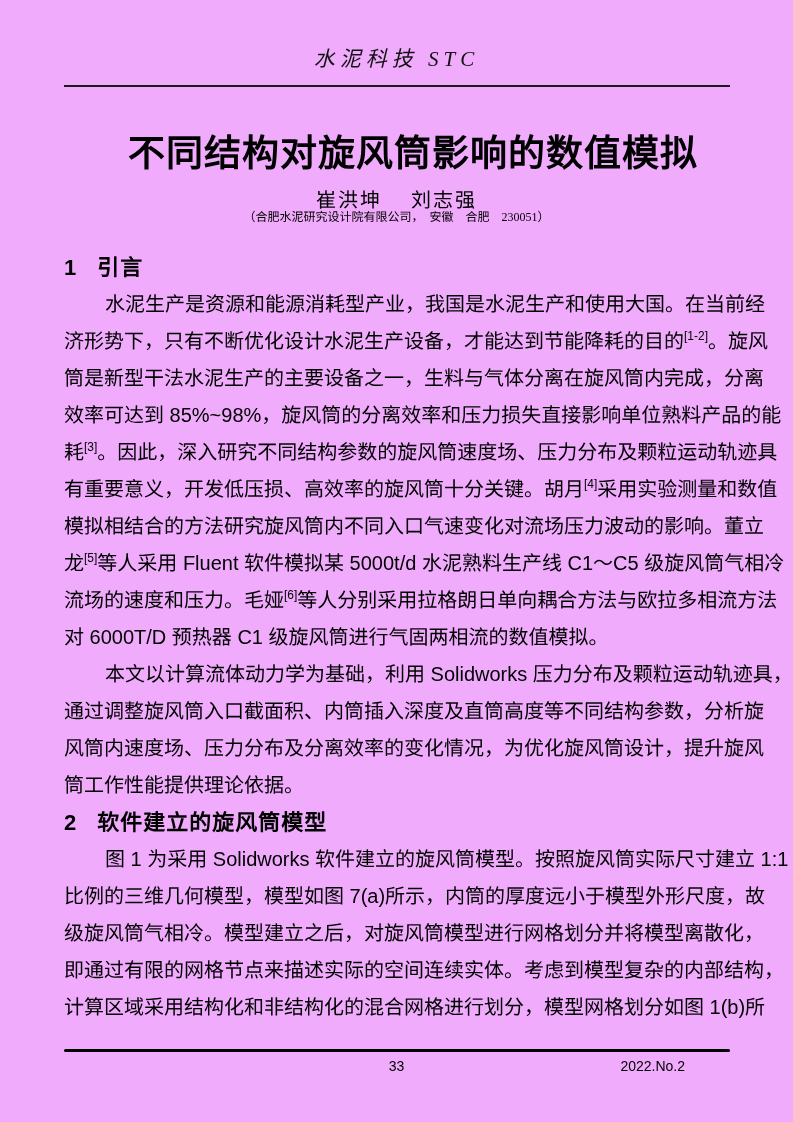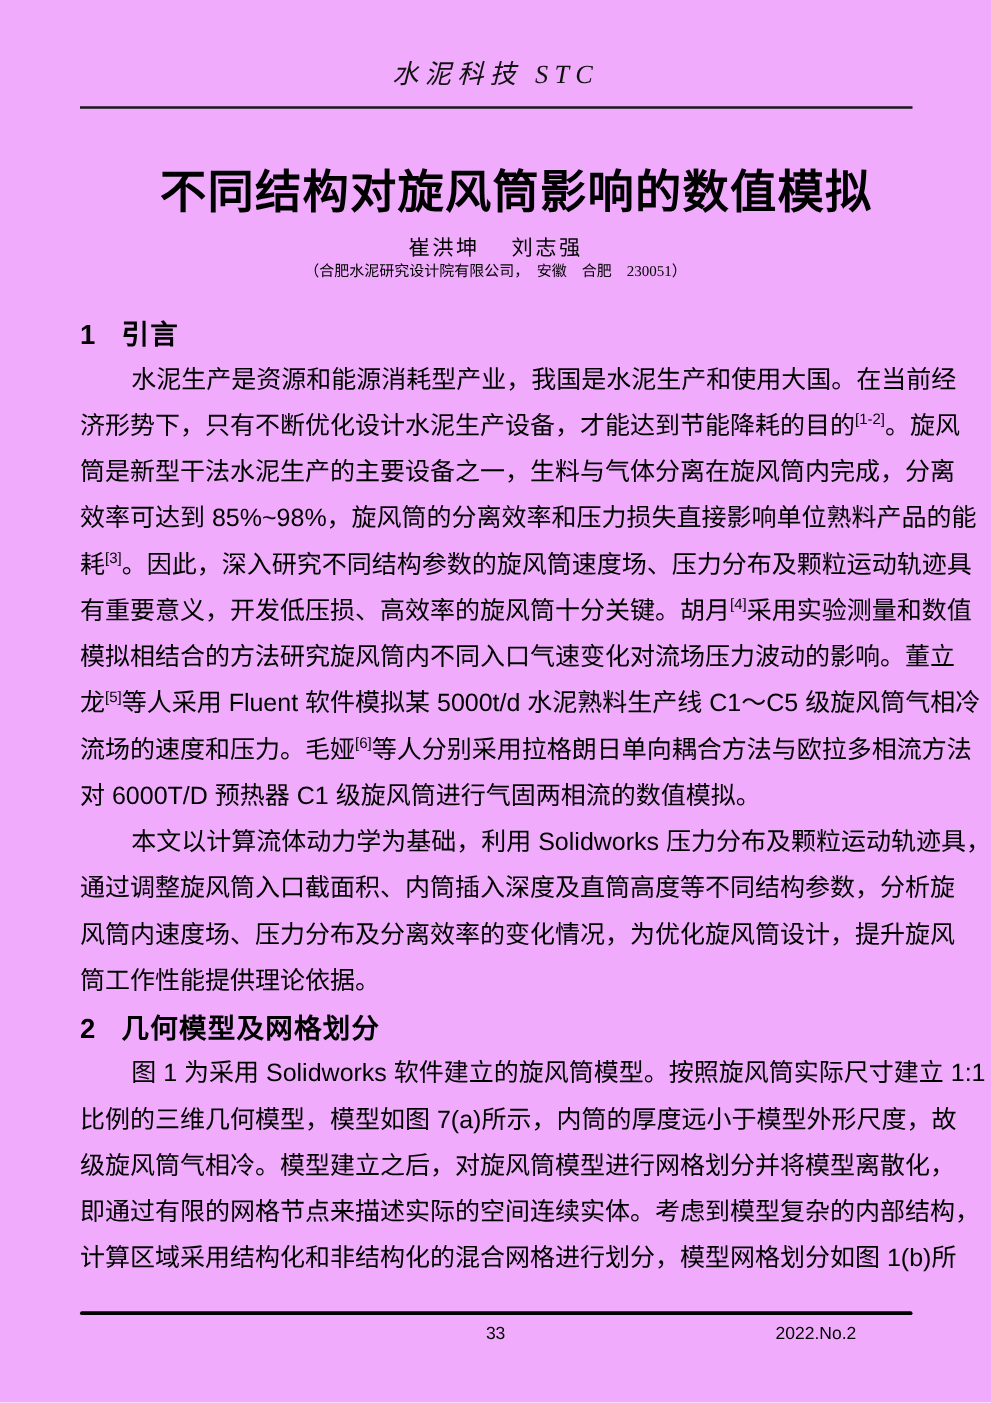--- a/index.html
+++ b/index.html
@@ -40,21 +40,21 @@
     font-size: 37px;
     font-weight: 700;
     letter-spacing: 1px;
     line-height: 44px;
   }
   .authors {
     position: absolute;
     top: 184px; left: 0; width: 100%;
     text-align: center;
     font-family: "Liberation Serif", serif;
-    font-size: 17px;
+    font-size: 20px;
     letter-spacing: 2px;
   }
   .affiliation {
     position: absolute;
     top: 207px; left: 0; width: 100%;
     text-align: center;
     font-family: "Liberation Serif", serif;
     font-size: 12px;
   }
 
@@ -136,21 +136,21 @@
     <div class="bl">龙<sup>[5]</sup>等人采用 Fluent 软件模拟某 5000t/d 水泥熟料生产线 C1～C5 级旋风筒气相冷</div>
     <div class="bl">流场的速度和压力。毛娅<sup>[6]</sup>等人分别采用拉格朗日单向耦合方法与欧拉多相流方法</div>
     <div class="bl last">对 6000T/D 预热器 C1 级旋风筒进行气固两相流的数值模拟。</div>
 
     <div class="bl indent">本文以计算流体动力学为基础，利用 Solidworks 压力分布及颗粒运动轨迹具，</div>
     <div class="bl">通过调整旋风筒入口截面积、内筒插入深度及直筒高度等不同结构参数，分析旋</div>
     <div class="bl">风筒内速度场、压力分布及分离效率的变化情况，为优化旋风筒设计，提升旋风</div>
     <div class="bl last">筒工作性能提供理论依据。</div>
 
     <div class="sec-heading">
-      <span class="sec-num">2</span><span class="sec-title">几何模型及网格划分</span>
+      <span class="sec-num">2</span><span class="sec-title">软件建立的旋风筒模型</span>
     </div>
 
     <div class="bl indent">图 1 为采用 Solidworks 软件建立的旋风筒模型。按照旋风筒实际尺寸建立 1:1</div>
     <div class="bl">比例的三维几何模型，模型如图 7(a)所示，内筒的厚度远小于模型外形尺度，故</div>
     <div class="bl">级旋风筒气相冷。模型建立之后，对旋风筒模型进行网格划分并将模型离散化，</div>
     <div class="bl">即通过有限的网格节点来描述实际的空间连续实体。考虑到模型复杂的内部结构，</div>
     <div class="bl">计算区域采用结构化和非结构化的混合网格进行划分，模型网格划分如图 1(b)所</div>
 
   </div>
 

